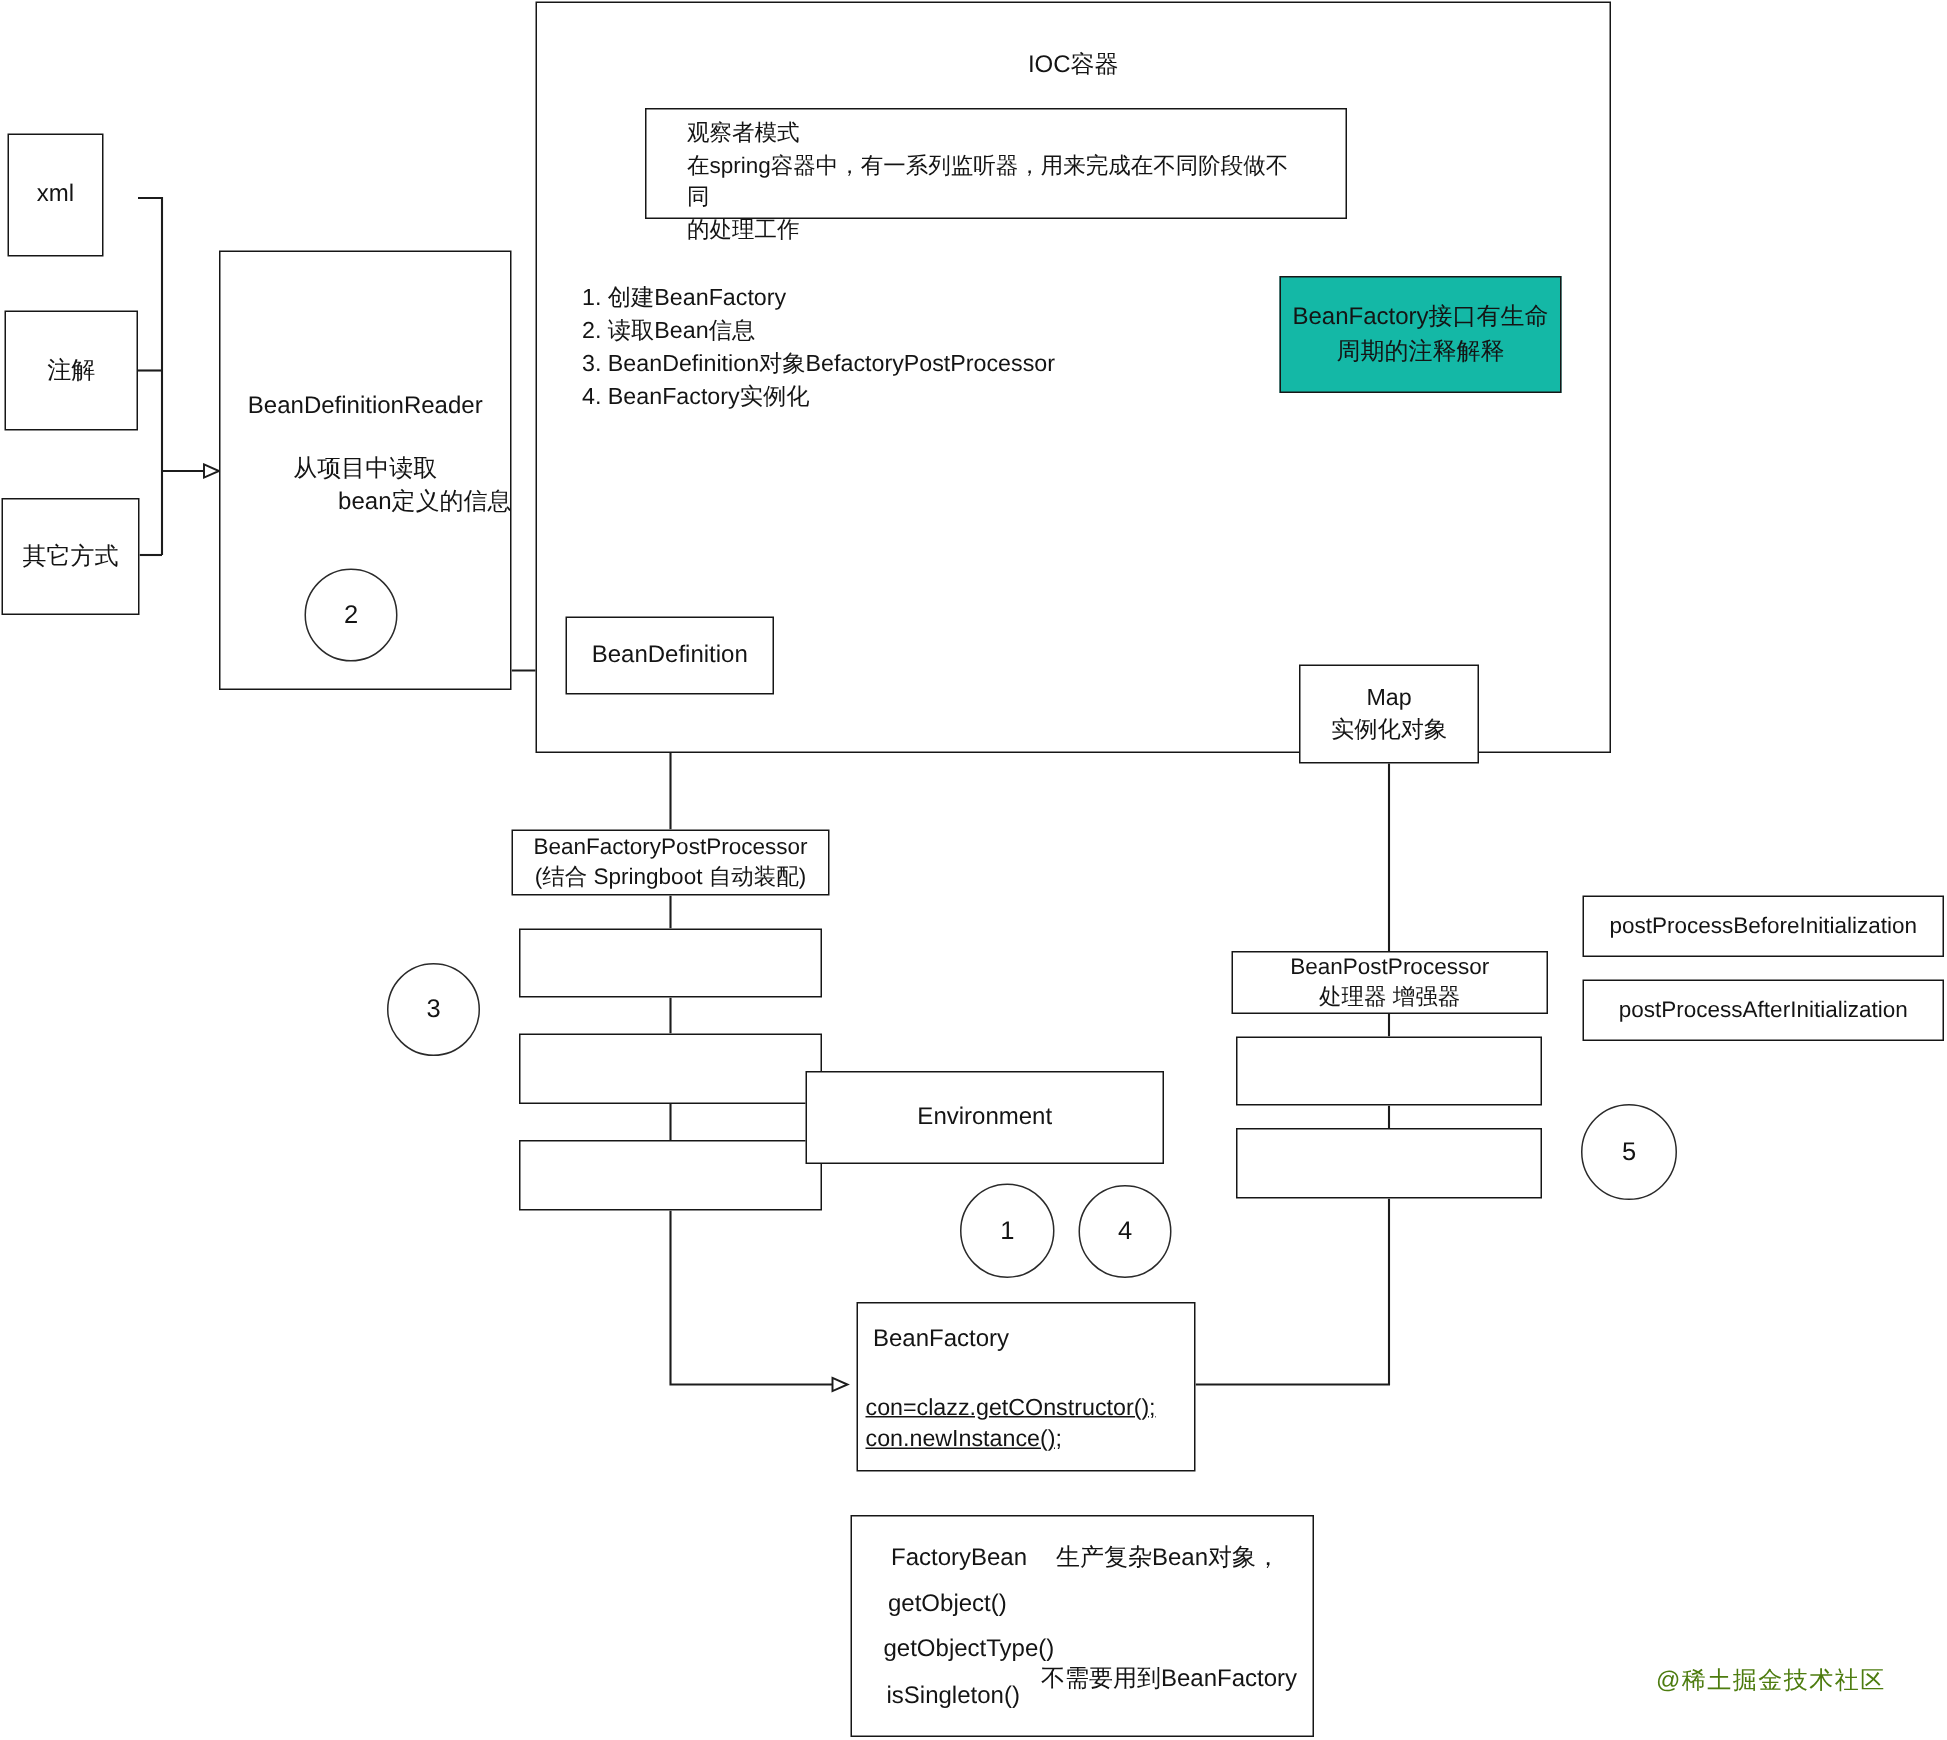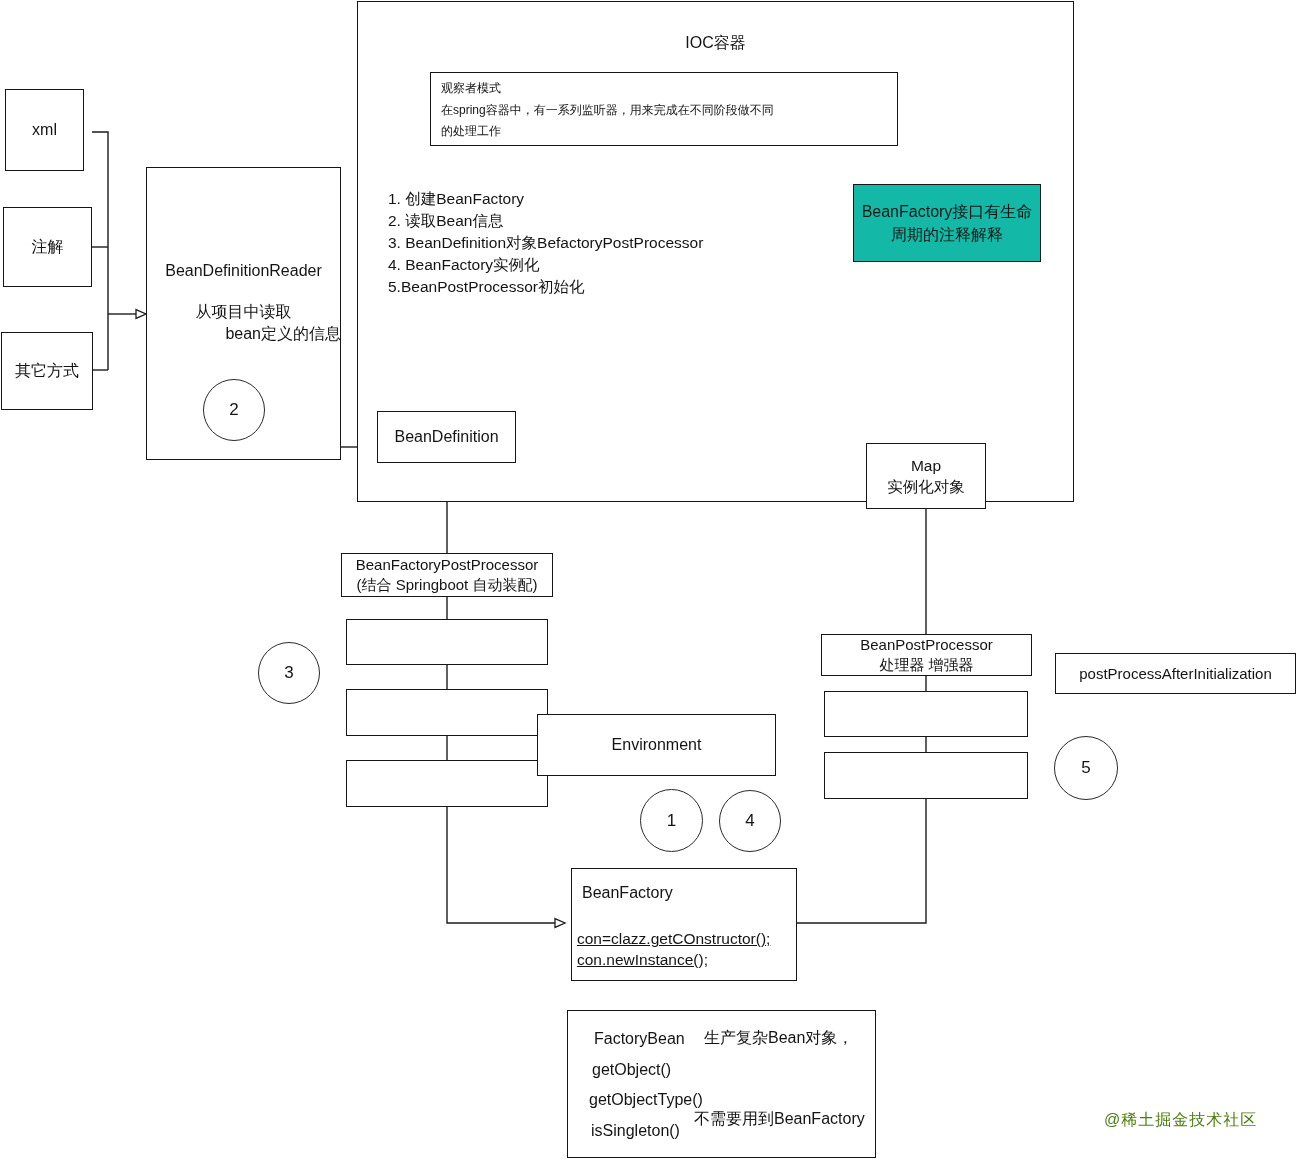--- a/index.html
+++ b/index.html
@@ -23,21 +23,21 @@
   }
   .lbl { position:absolute; white-space:nowrap; font-size:16px; }
   .circle {
     position:absolute; box-sizing:border-box;
     border:1.4px solid #2a2a2a; border-radius:50%;
     background:#ffffff;
     display:flex; align-items:center; justify-content:center;
     font-size:17px;
   }
   .note-box { background:#14b8a6; line-height:23px; font-size:16px; }
-  .observer-box { line-height:21.5px; font-size:12px; padding:5px 10px; }
+  .observer-box { line-height:21.5px; font-size:15px; padding:5px 27px; }
   .steps { position:absolute; line-height:22px; font-size:15.5px; white-space:nowrap; }
   .two-line { line-height:20px; font-size:15px; }
   .map-box { line-height:21px; font-size:15.5px;margin-top:29px; }
   .pp-box { font-size:15px; }
   .code-lbl { font-size:15.5px;text-decoration:underline; }
   .watermark { position:absolute; color:#4d7c0f; font-size:16px; letter-spacing:1px; }
 </style>
 </head>
 <body>
 
@@ -79,29 +79,28 @@
     <div>观察者模式</div>
     <div>在spring容器中，有一系列监听器，用来完成在不同阶段做不同</div>
     <div>的处理工作</div>
   </div>
 
   <div class="steps" style="left:388px;top:188px">
     <div>1. 创建BeanFactory</div>
     <div>2. 读取Bean信息</div>
     <div>3. BeanDefinition对象BefactoryPostProcessor</div>
     <div>4. BeanFactory实例化</div>
-    <div>5.BeanPostProcessor初始化</div>
   </div>
 
   <div class="box center note-box" style="left:853px;top:184px;width:188px;height:78px">
     <div>BeanFactory接口有生命</div>
     <div>周期的注释解释</div>
   </div>
 
-  <div class="box center" style="left:5px;top:89px;width:79px;height:82px">
+  <div class="box center" style="left:5px;top:89px;width:64px;height:82px">
     <div>xml</div>
   </div>
   <div class="box center" style="left:3px;top:207px;width:89px;height:80px">
     <div>注解</div>
   </div>
   <div class="box center" style="left:1px;top:332px;width:92px;height:78px">
     <div>其它方式</div>
   </div>
 
   <div class="box" style="left:146px;top:167px;width:195px;height:293px"></div>
@@ -135,20 +134,23 @@
   <div class="circle" style="left:640px;top:789px;width:63px;height:63px">1</div>
   <div class="circle" style="left:719px;top:790px;width:62px;height:62px">4</div>
 
   <div class="box center two-line" style="left:821px;top:634px;width:211px;height:42px">
     <div>BeanPostProcessor</div>
     <div>处理器 增强器</div>
   </div>
   <div class="box" style="left:824px;top:691px;width:204px;height:46px"></div>
   <div class="box" style="left:824px;top:752px;width:204px;height:47px"></div>
 
+  <div class="box center pp-box" style="left:1055px;top:597px;width:241px;height:41px">
+    <div>postProcessBeforeInitialization</div>
+  </div>
   <div class="box center pp-box" style="left:1055px;top:653px;width:241px;height:41px">
     <div>postProcessAfterInitialization</div>
   </div>
   <div class="circle" style="left:1054px;top:736px;width:64px;height:64px">5</div>
 
   <div class="box" style="left:571px;top:868px;width:226px;height:113px"></div>
   <div class="lbl" style="left:582px;top:884px">BeanFactory</div>
   <div class="lbl code-lbl" style="left:577px;top:930px">con=clazz.getCOnstructor();</div>
   <div class="lbl code-lbl" style="left:577px;top:951px">con.newInstance();</div>
 

